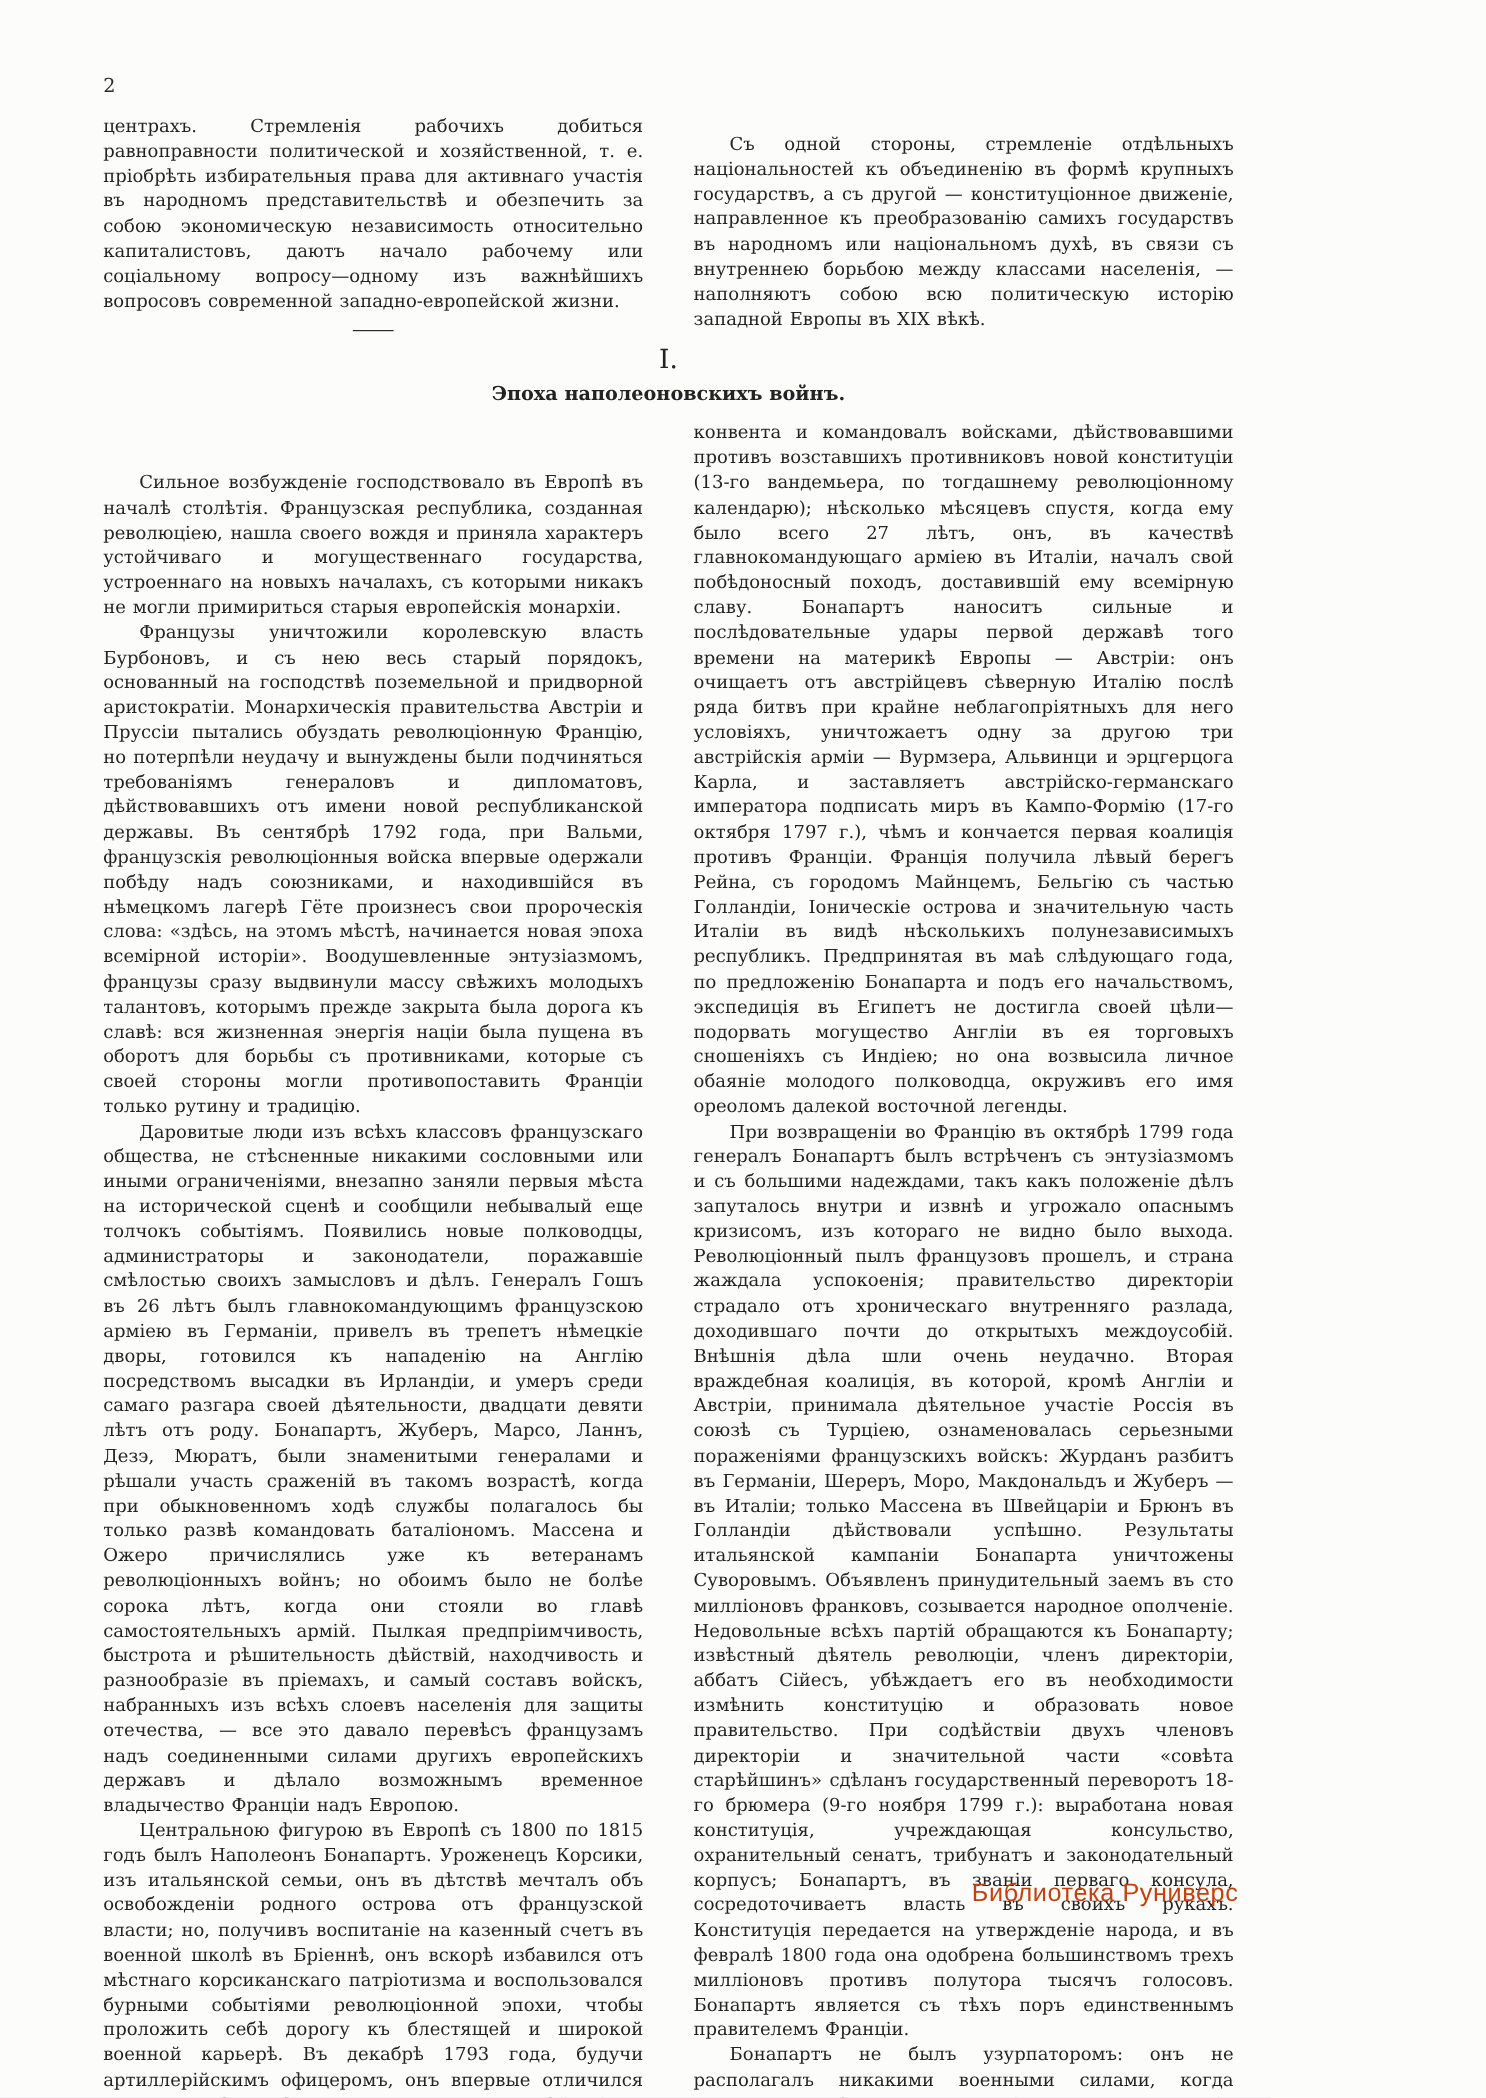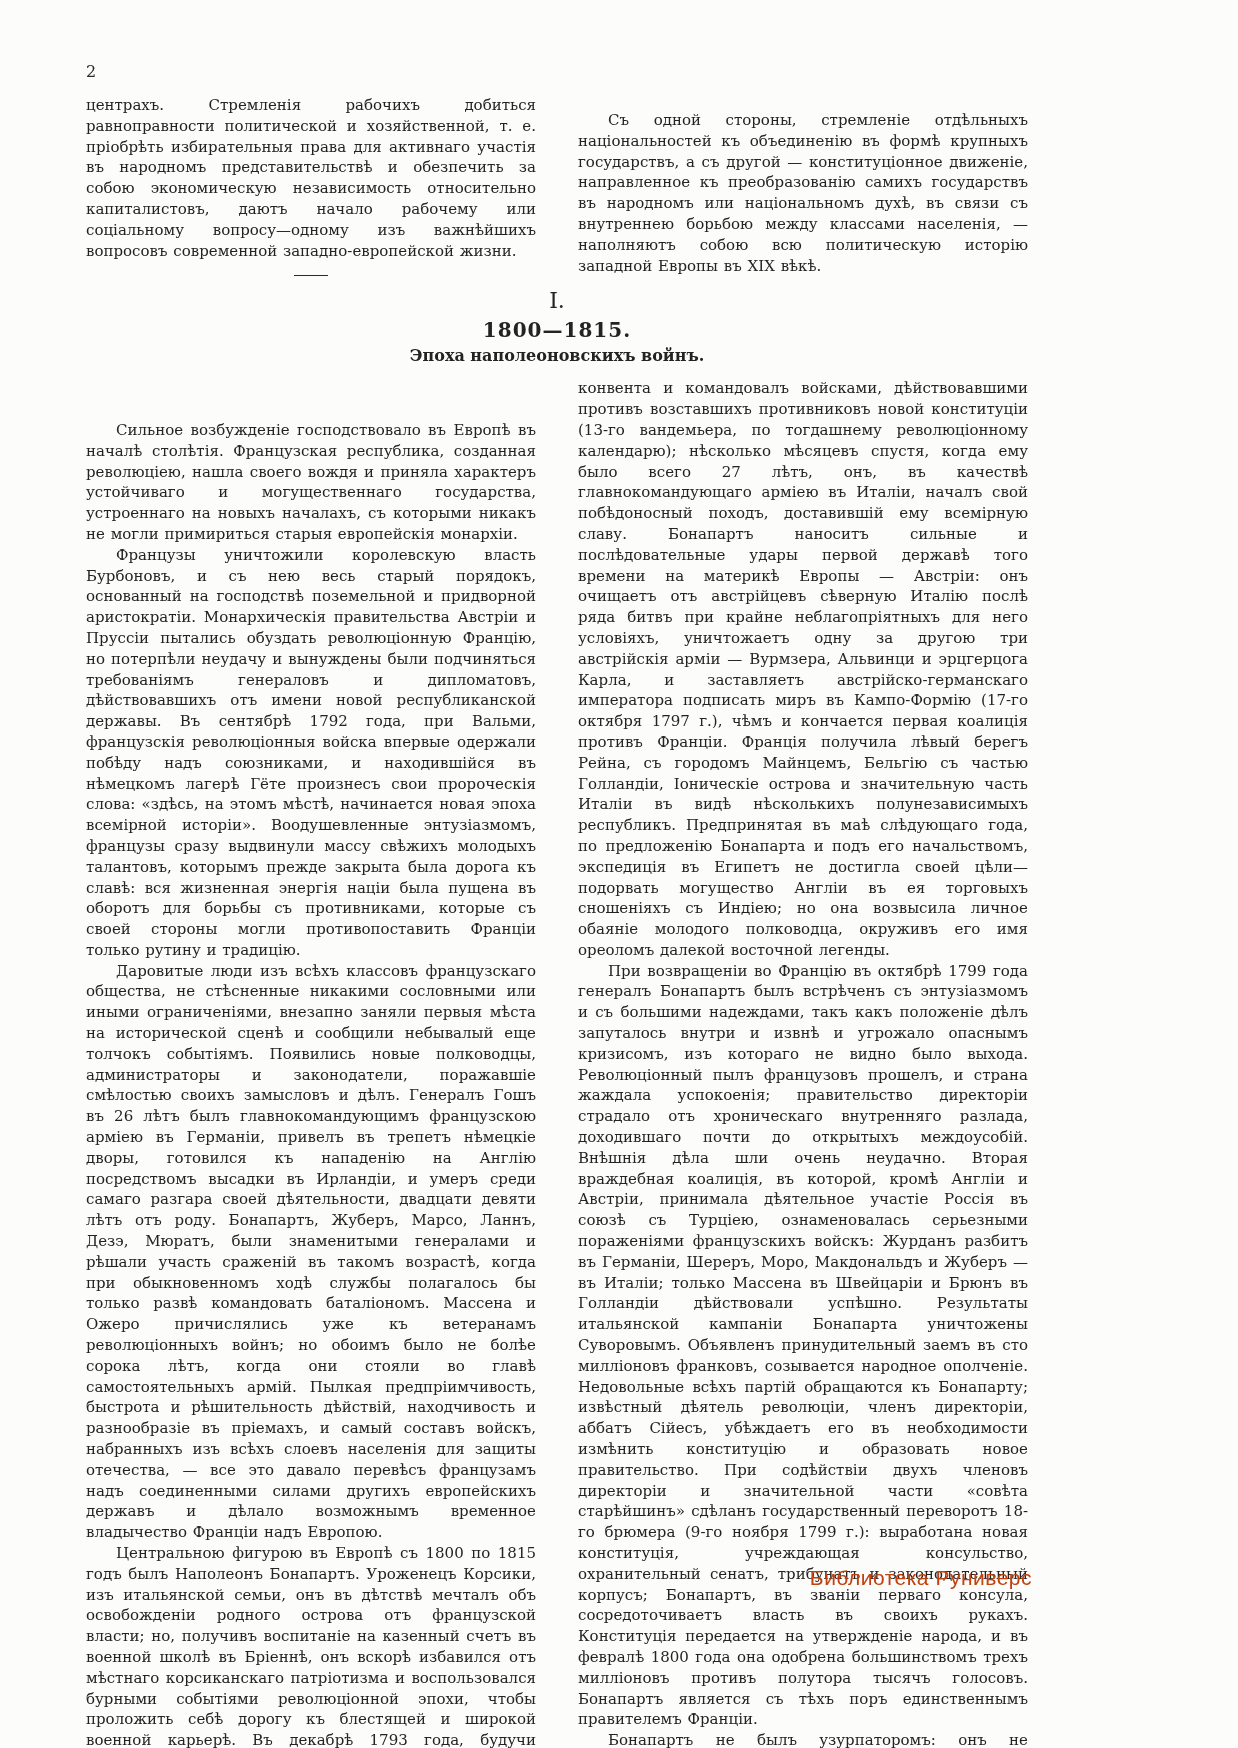--- a/index.html
+++ b/index.html
@@ -97,21 +97,20 @@
       <p class="para noindent">центрахъ. Стремленія рабочихъ добиться равноправности политической и хозяйственной, т. е. пріобрѣть избирательныя права для активнаго участія въ народномъ представительствѣ и обезпечить за собою экономическую независимость относительно капиталистовъ, даютъ начало рабочему или соціальному вопросу—одному изъ важнѣйшихъ вопросовъ современной западно-европейской жизни.</p>
       <div class="section-divider"></div>
     </div>
     <div class="col">
       <p class="para">Съ одной стороны, стремленіе отдѣльныхъ національностей къ объединенію въ формѣ крупныхъ государствъ, а съ другой — конституціонное движеніе, направленное къ преобразованію самихъ государствъ въ народномъ или національномъ духѣ, въ связи съ внутреннею борьбою между классами населенія, — наполняютъ собою всю политическую исторію западной Европы въ XIX вѣкѣ.</p>
     </div>
   </div>
 
   <div class="heading">
     <div class="chapter-numeral">I.</div>
-    <div class="chapter-years">1800—1815.</div>
     <div class="chapter-title">Эпоха наполеоновскихъ войнъ.</div>
   </div>
 
   <div class="cols body-cols">
     <div class="col">
       <p class="para">Сильное возбужденіе господствовало въ Европѣ въ началѣ столѣтія. Французская республика, созданная революціею, нашла своего вождя и приняла характеръ устойчиваго и могущественнаго государства, устроеннаго на новыхъ началахъ, съ которыми никакъ не могли примириться старыя европейскія монархіи.</p>
       <p class="para">Французы уничтожили королевскую власть Бурбоновъ, и съ нею весь старый порядокъ, основанный на господствѣ поземельной и придворной аристократіи. Монархическія правительства Австріи и Пруссіи пытались обуздать революціонную Францію, но потерпѣли неудачу и вынуждены были подчиняться требованіямъ генераловъ и дипломатовъ, дѣйствовавшихъ отъ имени новой республиканской державы. Въ сентябрѣ 1792 года, при Вальми, французскія революціонныя войска впервые одержали побѣду надъ союзниками, и находившійся въ нѣмецкомъ лагерѣ Гёте произнесъ свои пророческія слова: «здѣсь, на этомъ мѣстѣ, начинается новая эпоха всемірной исторіи». Воодушевленные энтузіазмомъ, французы сразу выдвинули массу свѣжихъ молодыхъ талантовъ, которымъ прежде закрыта была дорога къ славѣ: вся жизненная энергія націи была пущена въ оборотъ для борьбы съ противниками, которые съ своей стороны могли противопоставить Франціи только рутину и традицію.</p>
       <p class="para">Даровитые люди изъ всѣхъ классовъ французскаго общества, не стѣсненные никакими сословными или иными ограниченіями, внезапно заняли первыя мѣста на исторической сценѣ и сообщили небывалый еще толчокъ событіямъ. Появились новые полководцы, администраторы и законодатели, поражавшіе смѣлостью своихъ замысловъ и дѣлъ. Генералъ Гошъ въ 26 лѣтъ былъ главнокомандующимъ французскою арміею въ Германіи, привелъ въ трепетъ нѣмецкіе дворы, готовился къ нападенію на Англію посредствомъ высадки въ Ирландіи, и умеръ среди самаго разгара своей дѣятельности, двадцати девяти лѣтъ отъ роду. Бонапартъ, Жуберъ, Марсо, Ланнъ, Дезэ, Мюратъ, были знаменитыми генералами и рѣшали участь сраженій въ такомъ возрастѣ, когда при обыкновенномъ ходѣ службы полагалось бы только развѣ командовать баталіономъ. Массена и Ожеро причислялись уже къ ветеранамъ революціонныхъ войнъ; но обоимъ было не болѣе сорока лѣтъ, когда они стояли во главѣ самостоятельныхъ армій. Пылкая предпріимчивость, быстрота и рѣшительность дѣйствій, находчивость и разнообразіе въ пріемахъ, и самый составъ войскъ, набранныхъ изъ всѣхъ слоевъ населенія для защиты отечества, — все это давало перевѣсъ французамъ надъ соединенными силами другихъ европейскихъ державъ и дѣлало возможнымъ временное владычество Франціи надъ Европою.</p>
       <p class="para">Центральною фигурою въ Европѣ съ 1800 по 1815 годъ былъ Наполеонъ Бонапартъ. Уроженецъ Корсики, изъ итальянской семьи, онъ въ дѣтствѣ мечталъ объ освобожденіи родного острова отъ французской власти; но, получивъ воспитаніе на казенный счетъ въ военной школѣ въ Бріеннѣ, онъ вскорѣ избавился отъ мѣстнаго корсиканскаго патріотизма и воспользовался бурными событіями революціонной эпохи, чтобы проложить себѣ дорогу къ блестящей и широкой военной карьерѣ. Въ декабрѣ 1793 года, будучи артиллерійскимъ офицеромъ, онъ впервые отличился при Тулонѣ, гдѣ своими удачными дѣйствіями заставилъ англичанъ покинуть занятый ими городъ. Сойдясь въ Парижѣ съ однимъ изъ наиболѣе вліятельныхъ членовъ правительства, Баррасомъ, онъ въ октябрѣ 1795 года былъ уже помощникомъ его при защитѣ</p>
     </div>

